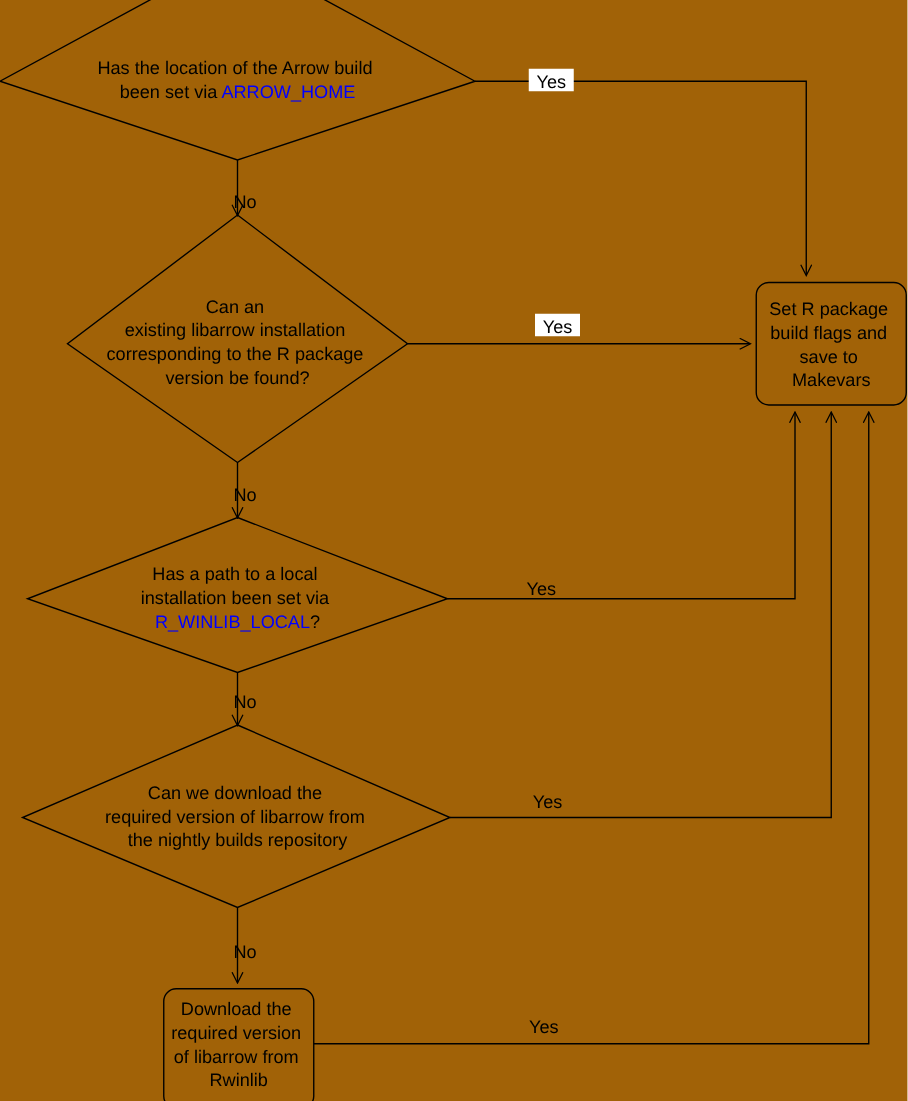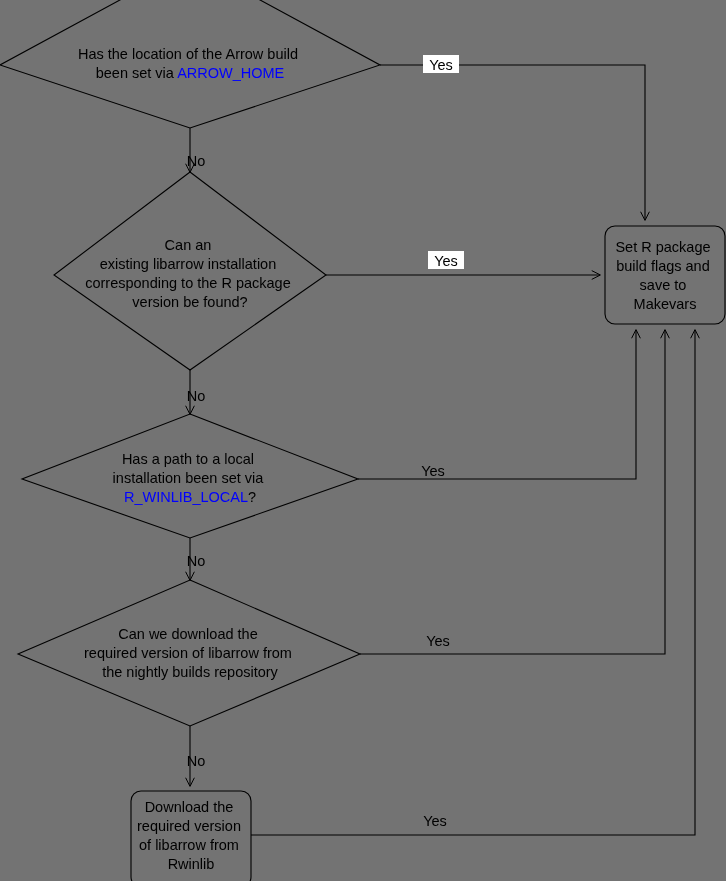--- a/index.html
+++ b/index.html
@@ -4,21 +4,21 @@
 <style>
   html, body {
     margin: 0;
     padding: 0;
     background: #ffffff;
   }
   #canvas {
     position: relative;
     width: 726px;
     height: 881px;
-    background: #737373;
+    background: #a16207;
     overflow: hidden;
     font-family: "Liberation Sans", sans-serif;
   }
   svg.flow {
     position: absolute;
     left: 0;
     top: 0;
     width: 726px;
     height: 881px;
     display: block;

